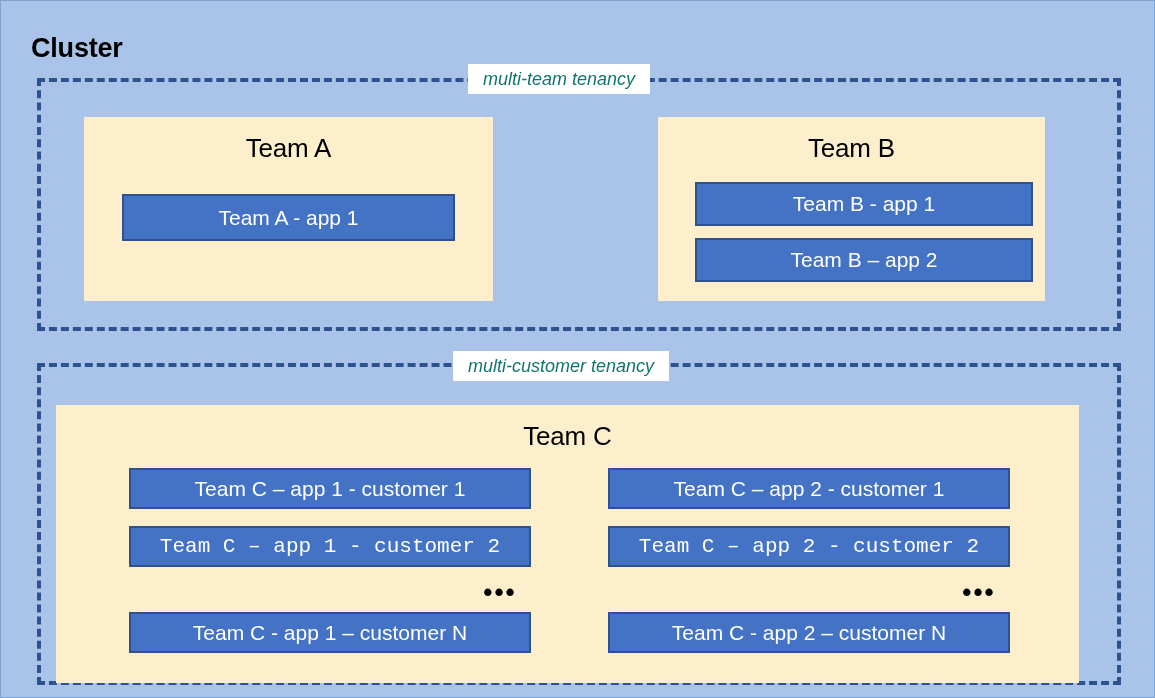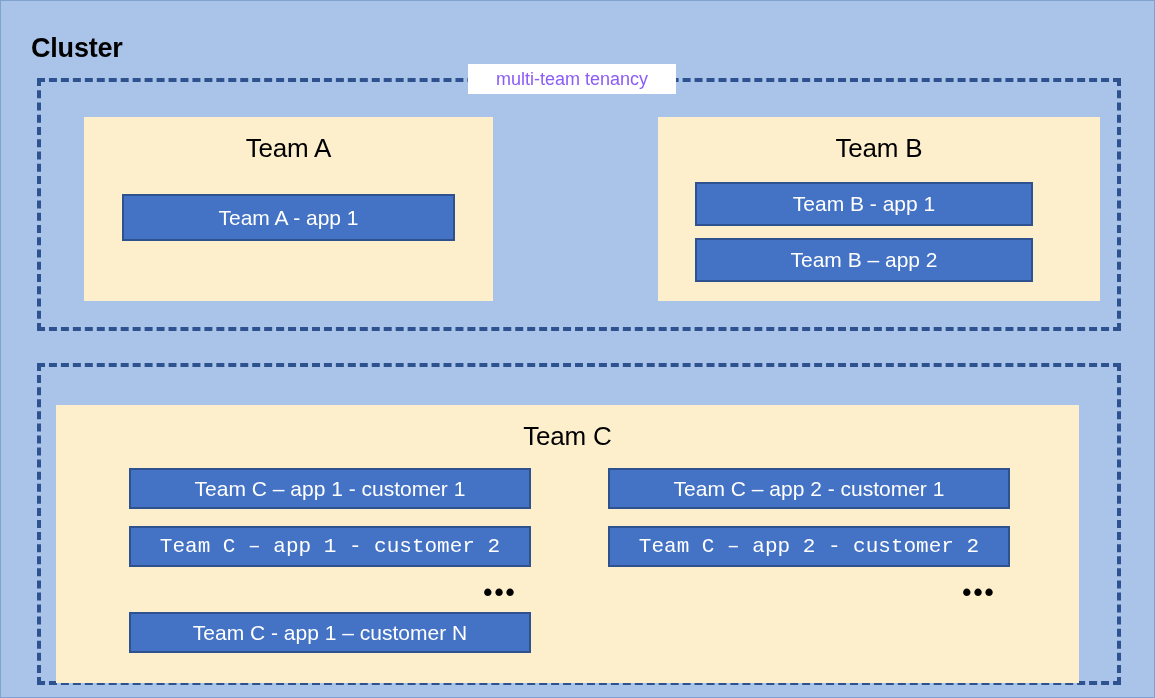--- a/index.html
+++ b/index.html
@@ -36,38 +36,39 @@
     position: absolute;
     border: 4px dashed #2E528F;
     background: transparent;
   }
   #region-multi-team     { left: 36px; top: 77px;  width: 1084px; height: 253px; }
   #region-multi-customer { left: 36px; top: 362px; width: 1084px; height: 322px; }
 
   .tenancy-label {
     position: absolute;
     background: #FFFFFF;
-    color: #8b5cf6;
+    color: #0f766e;
     font-size: 18px;
     line-height: 30px;
     height: 30px;
-    padding: 0 28px;
+    padding: 0 15px;
     white-space: nowrap;
     text-align: center;
+    font-style: italic;
   }
   #label-multi-team     { left: 467px; top: 63px;  }
   #label-multi-customer { left: 452px; top: 350px; }
 
   
   .team-card {
     position: absolute;
     background: #FDEFCB;
   }
   #team-a { left: 83px;  top: 116px; width: 409px; height: 184px; }
-  #team-b { left: 657px; top: 116px; width: 442px; height: 184px; }
+  #team-b { left: 657px; top: 116px; width: 387px; height: 184px; }
   #team-c { left: 55px;  top: 404px; width: 1023px; height: 278px; }
 
   .team-title {
     position: absolute;
     width: 100%;
     text-align: center;
     font-size: 26px;
     font-weight: normal;
     color: #000000;
     letter-spacing: -0.2px;
@@ -134,27 +135,29 @@
   </div>
 
   <div class="team-card" id="team-b">
     <div class="team-title">Team B</div>
     <div class="app-box row1">Team B - app 1</div>
     <div class="app-box row2">Team B – app 2</div>
   </div>
 
   <div class="tenancy-region" id="region-multi-customer"></div>
 
+  <div class="tenancy-label" id="label-multi-customer">multi-customer tenancy</div>
 
   <div class="team-card" id="team-c">
     <div class="team-title">Team C</div>
 
     <div class="app-box col-left r1">Team C – app 1 - customer 1</div>
     <div class="app-box col-left r2">Team C – app 1 - customer 2</div>
     <div class="ellipsis" id="ellipsis-left">•••</div>
     <div class="app-box col-left r3">Team C - app 1 – customer N</div>
 
     <div class="app-box col-right r1">Team C – app 2 - customer 1</div>
     <div class="app-box col-right r2">Team C – app 2 - customer 2</div>
     <div class="ellipsis" id="ellipsis-right">•••</div>
+    <div class="app-box col-right r3">Team C - app 2 – customer N</div>
   </div>
 
 </div>
 
 </body></html>

